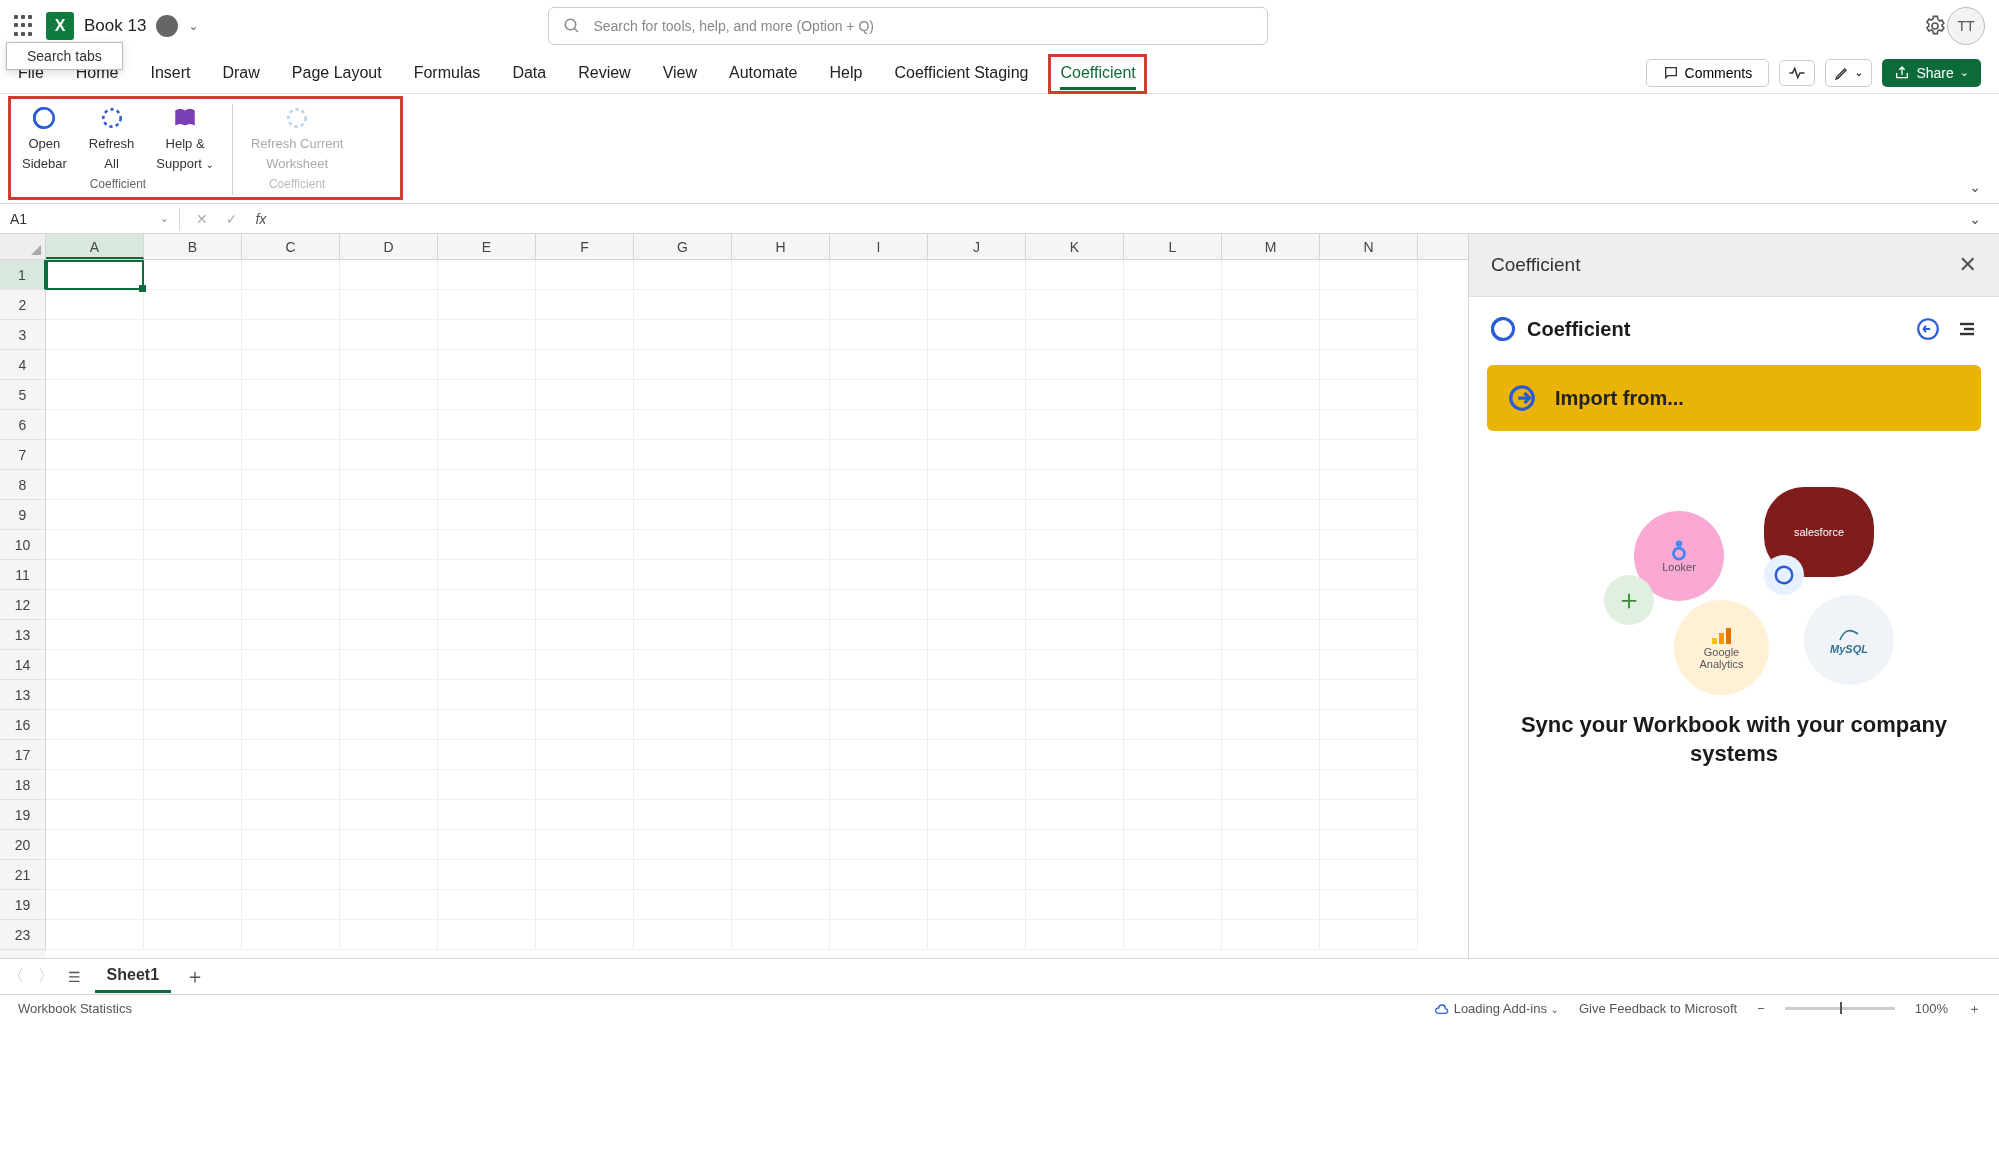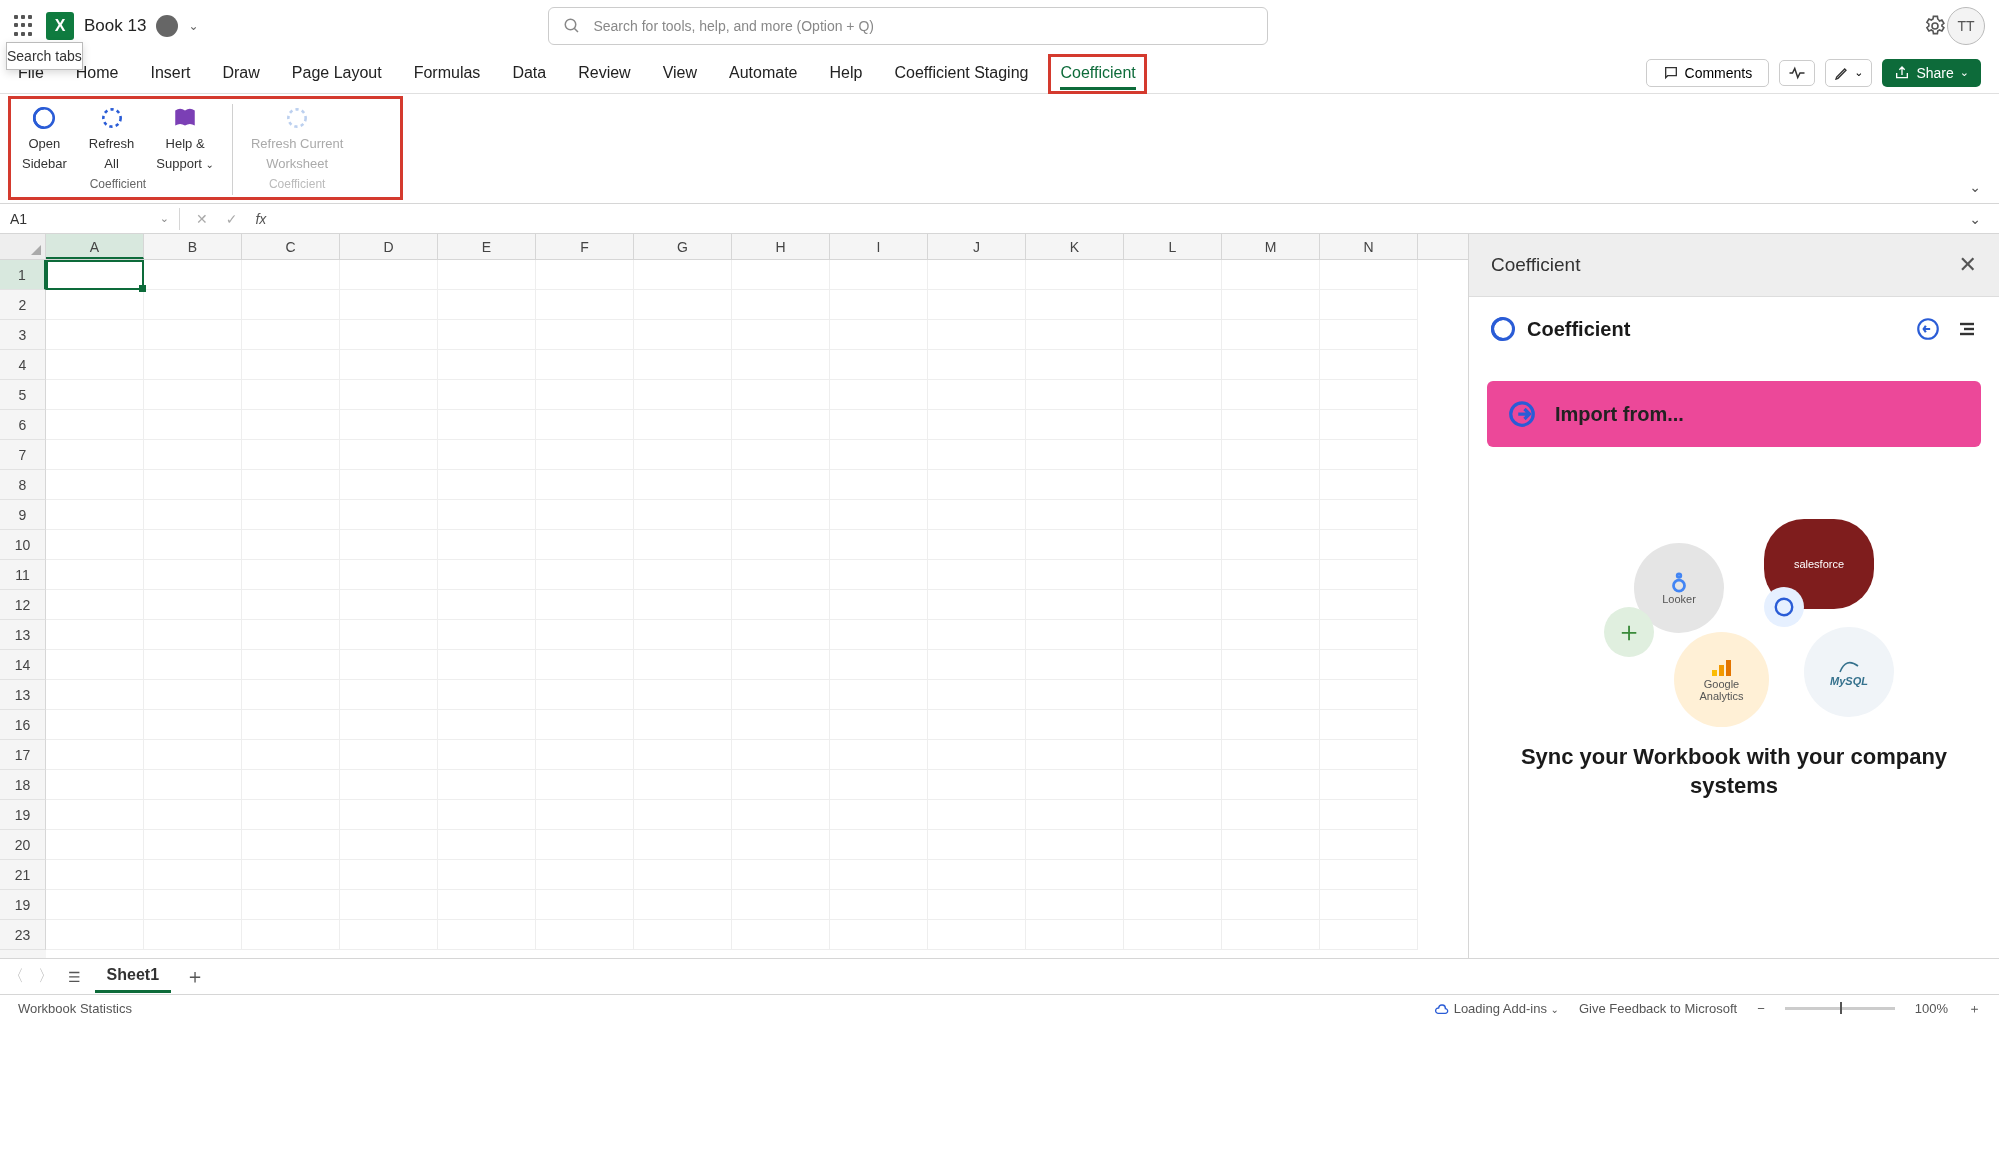--- a/index.html
+++ b/index.html
@@ -13,21 +13,21 @@
   .excel-logo { width:28px; height:28px; background:#0f7b3f; position:relative; border-radius:3px; display:flex; align-items:center; justify-content:center; }
   .excel-logo::after { content:"X"; color:#fff; font-weight:bold; font-size:16px; }
   .doc-title { font-size:17px; color:#222; }
   .cloud-pill { width:22px; height:22px; border-radius:50%; background:#666; position:relative; }
   .chev-s { font-size:12px; color:#666; }
   .search-box { margin-left: 340px; display:flex; align-items:center; gap:12px; border:1px solid #ccc; border-radius:6px; padding:6px 14px; width:720px; height:38px; color:#888; }
   .search-box svg { width:18px; height:18px; }
   .titlebar-right { margin-left:auto; display:flex; align-items:center; gap:0; }
   .gear { color:#555; }
   .avatar { width:38px; height:38px; border-radius:50%; border:1px solid #bbb; display:flex; align-items:center; justify-content:center; color:#555; background:#f3f3f3; font-size:14px; }
-  .tooltip { position:absolute; top:42px; left:6px; background:#fff; border:1px solid #bbb; padding:5px 0; font-size:14px; color:#333; box-shadow:0 3px 8px rgba(0,0,0,.15); z-index:20; }
+  .tooltip { position:absolute; top:42px; left:6px; background:#fff; border:1px solid #bbb; padding:5px 20px; font-size:14px; color:#333; box-shadow:0 3px 8px rgba(0,0,0,.15); z-index:20; }
 
   
   .tabs-row { display:flex; align-items:center; padding:0 18px; height:42px; gap:32px; border-bottom:1px solid #e0e0e0; position:relative; }
   .tab { font-size:16px; color:#222; padding:6px 0; cursor:pointer; position:relative; }
   .tab.active { color:#0d6b3a; font-weight:500; }
   .tab.active::after { content:""; position:absolute; bottom:-2px; left:0; right:0; height:3px; background:#0d6b3a; }
   .tab-highlight { position:absolute; border:3px solid #d43a2e; pointer-events:none; }
   .tabs-actions { margin-left:auto; display:flex; gap:10px; align-items:center; }
   .btn-outline { border:1px solid #ccc; border-radius:5px; padding:5px 16px; display:flex; align-items:center; gap:6px; font-size:14px; background:#fff; cursor:pointer; }
   .btn-icon { border:1px solid #ccc; border-radius:5px; padding:5px 8px; background:#fff; cursor:pointer; display:flex; align-items:center; gap:4px; }
@@ -73,26 +73,26 @@
 
   
   .panel { width:530px; background:#fff; display:flex; flex-direction:column; }
   .panel-hdr { background:#eee; padding:18px 22px; display:flex; align-items:center; border-bottom:1px solid #ddd; }
   .panel-hdr h2 { font-size:19px; font-weight:500; flex:1; }
   .panel-close { font-size:22px; color:#555; cursor:pointer; }
   .panel-brand { display:flex; align-items:center; padding:18px 20px; gap:10px; }
   .brand-logo { width:28px; height:28px; }
   .brand-name { font-size:20px; font-weight:700; color:#1a1a1a; flex:1; }
   .brand-actions { display:flex; gap:14px; align-items:center; }
-  .import-btn { margin:20px 18px; background:#ec4899; border-radius:6px; padding:18px 20px; display:flex; align-items:center; gap:18px; cursor:pointer; }
+  .import-btn { margin:4px 18px; background:#eab308; border-radius:6px; padding:18px 20px; display:flex; align-items:center; gap:18px; cursor:pointer; }
   .import-btn .ic { width:30px; height:30px; }
   .import-btn span { font-size:20px; font-weight:600; color:#222; }
   .illus { margin:40px auto 16px; width:320px; height:220px; position:relative; }
   .bubble { position:absolute; border-radius:50%; display:flex; flex-direction:column; align-items:center; justify-content:center; font-size:11px; }
-  .b-looker { top:36px; left:60px; width:90px; height:90px; background:#e5e5e5; color:#555; }
+  .b-looker { top:36px; left:60px; width:90px; height:90px; background:#f9a8d4; color:#555; }
   .b-sf { top:12px; right:20px; width:110px; height:90px; background:#7f1d1d; border-radius:40px; color:#fff; font-weight:400; }
   .b-ga { bottom:0; left:100px; width:95px; height:95px; background:#fff0d6; color:#555; }
   .b-mysql { bottom:10px; right:0; width:90px; height:90px; background:#f0f4f8; color:#35718d; font-weight:600; font-style:italic; }
   .b-plus { top:100px; left:30px; width:50px; height:50px; background:#e0efdf; color:#3a8a3a; font-size:28px; }
   .b-c { top:80px; right:90px; width:40px; height:40px; background:#e6f0ff; }
   .panel-tagline { text-align:center; font-size:22px; font-weight:700; color:#1a1a1a; padding:0 40px; line-height:1.3; }
 
   
   .sheet-tabs { display:flex; align-items:center; height:36px; border-top:1px solid #d6d6d6; padding:0 8px; gap:14px; }
   .nav-arrow { color:#bbb; cursor:pointer; font-size:16px; }

